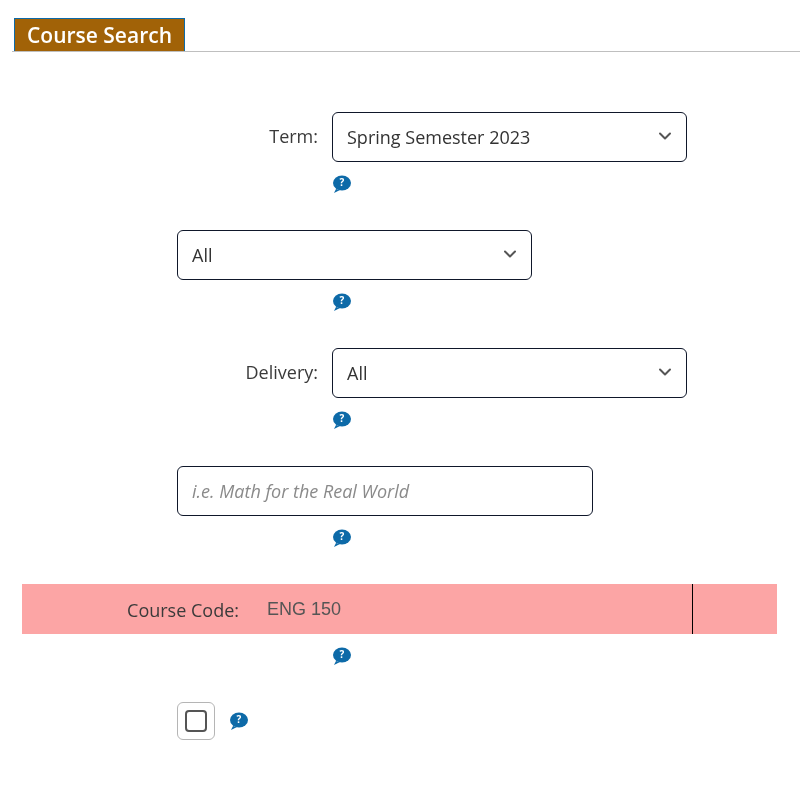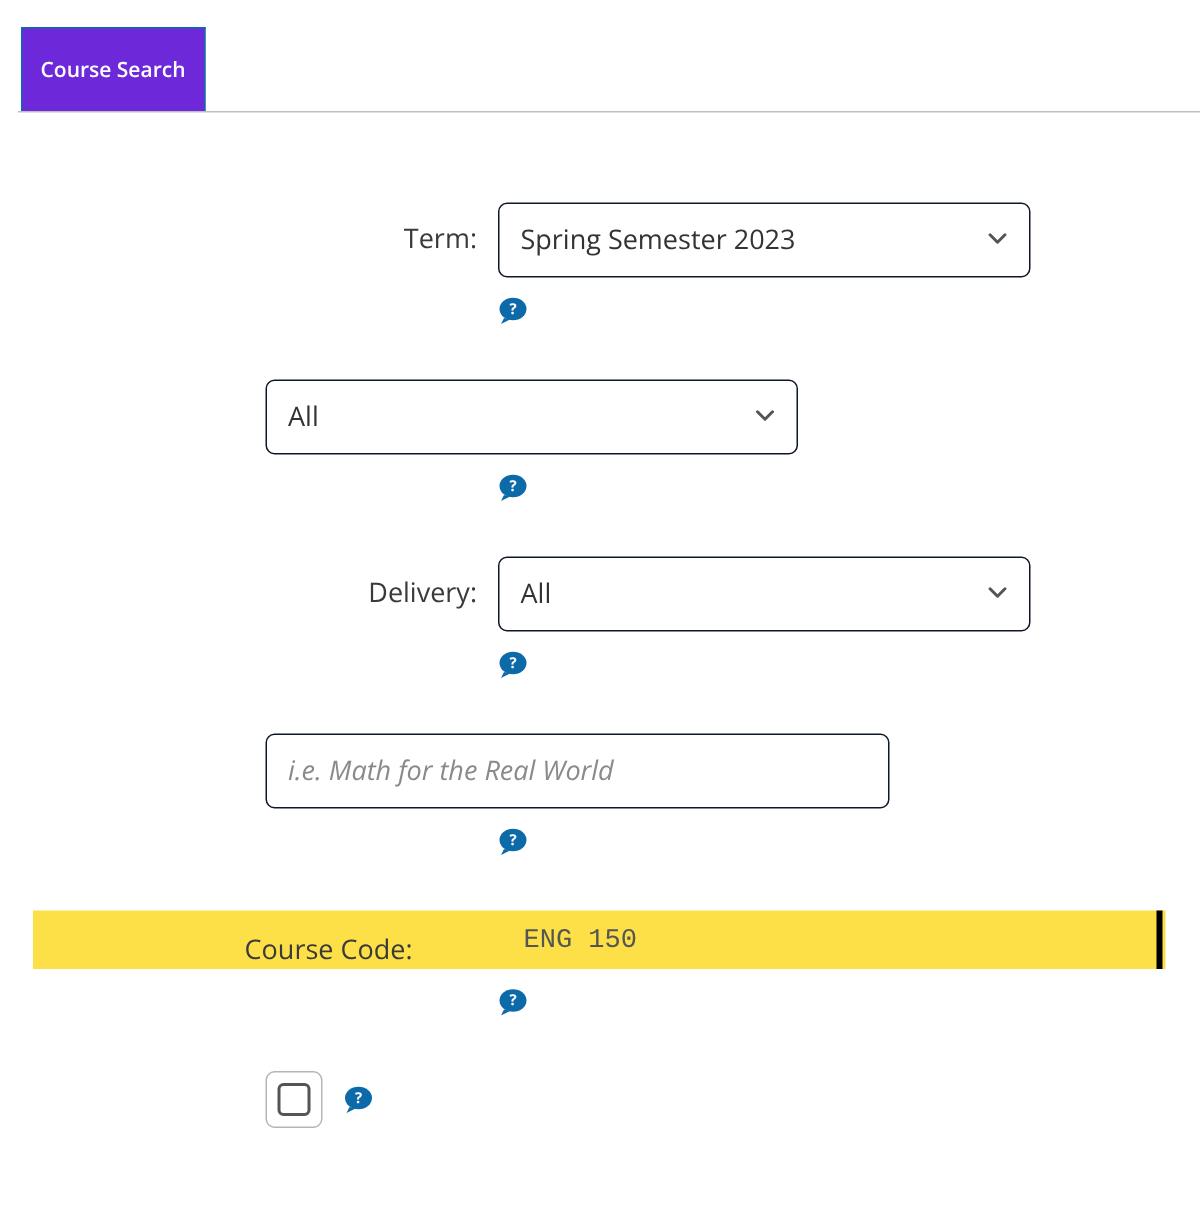--- a/index.html
+++ b/index.html
@@ -15,25 +15,25 @@
     height: 803px;
     position: relative;
     box-sizing: border-box;
     padding: 18px 0 0 12px;
     overflow: hidden;
   }
 
   
   .tab {
     display: inline-block;
-    background: #6d28d9;
+    background: #a16207;
     color: #fff;
     font-weight: 600;
-    font-size: 14px;
-    padding: 18px 12px;
+    font-size: 21px;
+    padding: 2px 12px;
     border: 1px solid #0d6aa8;
     border-bottom: none;
     margin-left: 2px;
   }
   .tab-rule {
     border: none;
     border-top: 1px solid #bfbfbf;
     margin: 0;
   }
 
@@ -41,26 +41,25 @@
     margin-top: 60px;
     margin-left: 165px;
     width: 620px;
   }
   .form-row {
     display: flex;
     align-items: flex-start;
     margin-bottom: 12px;
   }
   .form-row.highlight {
-    background: #fde047;
+    background: #fca5a5;
     margin-left: -155px;   
-    padding-left: 112px;
+    padding-left: 76px;
     width: 755px;
     box-sizing: border-box;
-    gap: 46px;
   }
   .label-col {
     width: 155px;
     text-align: right;
     padding-right: 14px;
     padding-top: 12px;
     color: #3a3a3a;
     font-size: 18px;
     box-sizing: border-box;
   }
@@ -98,29 +97,29 @@
     right: 14px;
     top: 50%;
     transform: translateY(-50%);
     pointer-events: none;
     color: #555;
   }
 
   
   .hl-input {
     width: 440px;
-    height: 39px;
+    height: 50px;
     box-sizing: border-box;
     border: none;
-    border-right: 4px solid #000000;
+    border-right: 1px solid #000000;
     font-size: 18px;
     padding: 0 14px;
     color: #555;
     background: transparent;
-    font-family: Liberation Mono, monospace;
+    font-family: Liberation Sans, sans-serif;
   }
 
   .help-row {
     margin-left: 155px;
     height: 32px;
     display: flex;
     align-items: center;
     margin-top: -6px;
     margin-bottom: 30px;
   }

